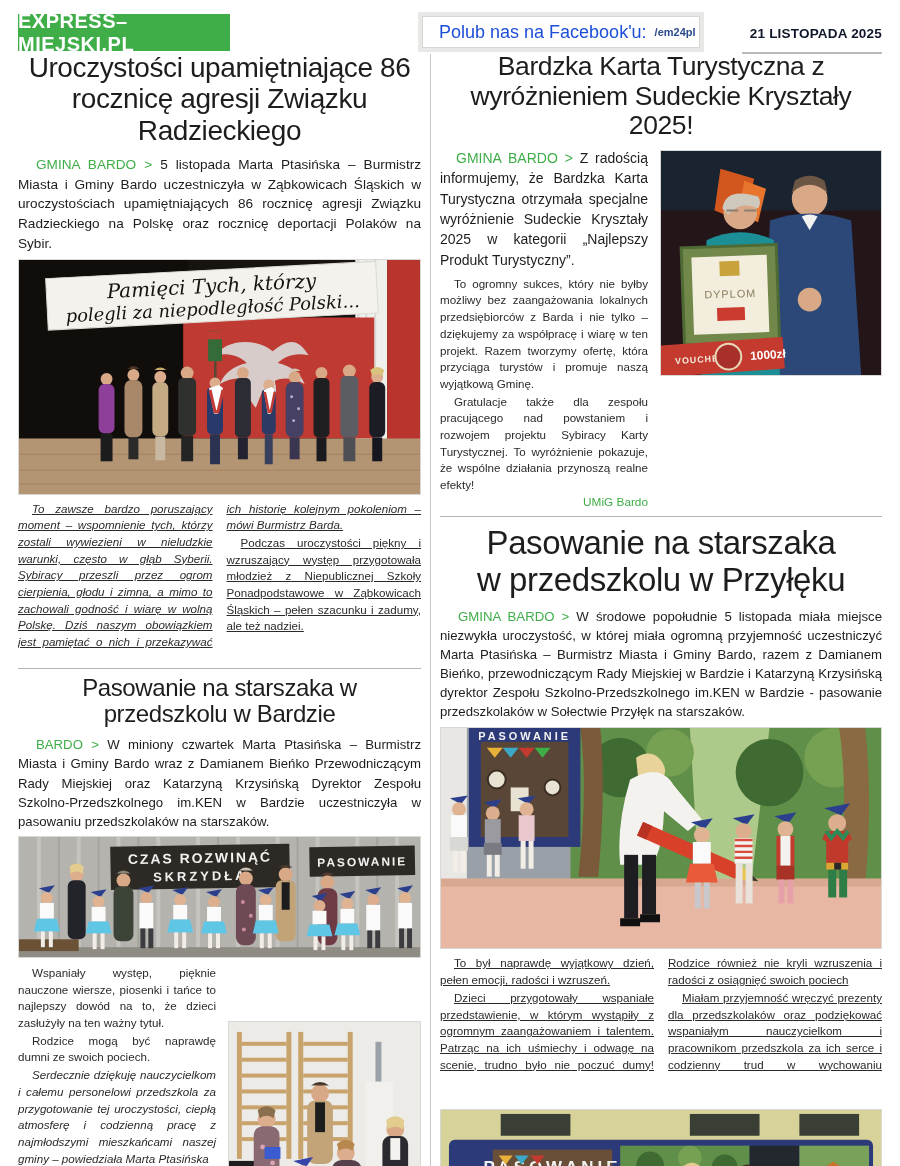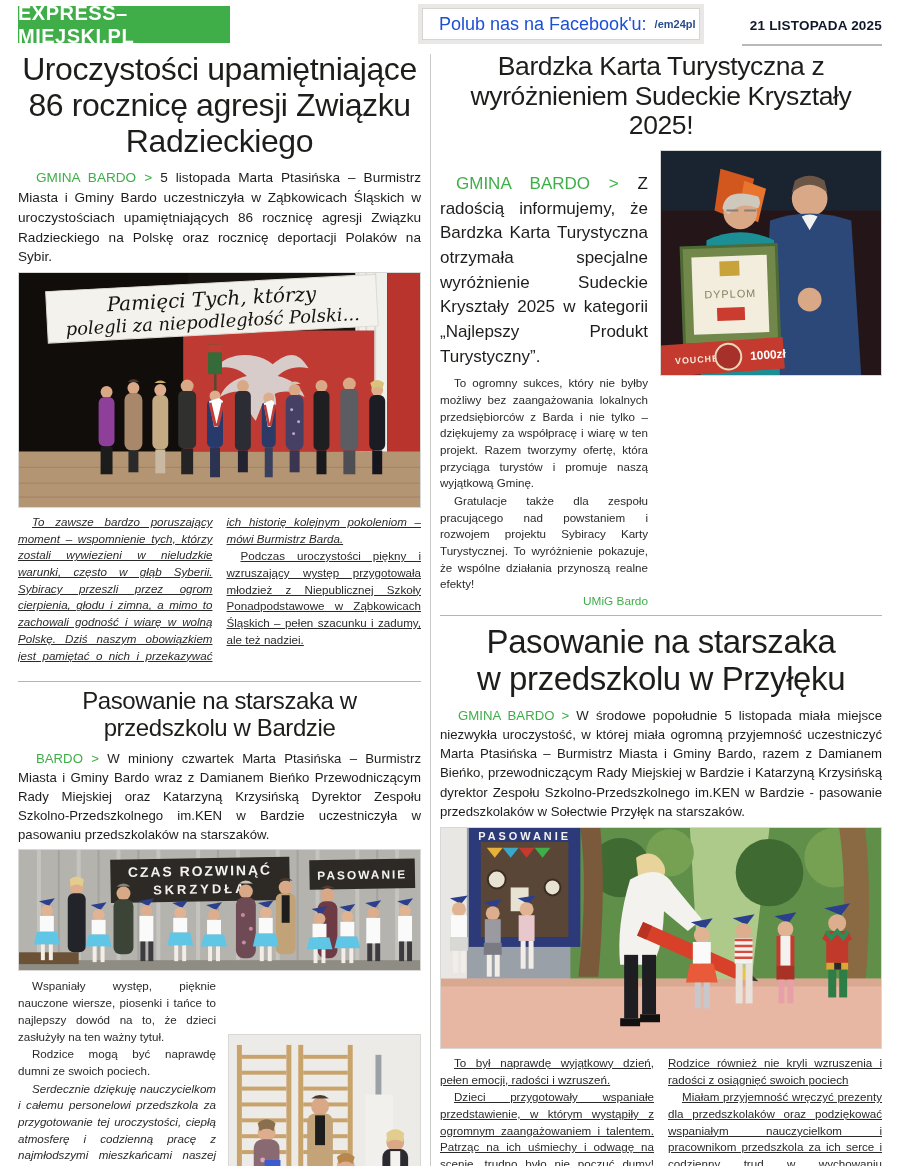--- a/index.html
+++ b/index.html
@@ -4,21 +4,21 @@
 <style>
   * { margin:0; padding:0; box-sizing:border-box; }
   html,body { background:#fff; }
   body { font-family:"Liberation Sans", sans-serif; color:#2a2a2a; }
   #page {
     position:relative; width:900px; height:1166px; background:#fff;
     overflow:hidden; margin:0 auto;
   }
 
   
-  #hdr { position:absolute; left:0; top:0; width:900px; height:50px; }
+  #hdr { position:absolute; left:0; top:8px; width:900px; height:50px; }
   .logo-box {
     position:absolute; left:18px; top:6px; width:212px; height:37px;
     background:#3fae49; color:#fff; display:flex; align-items:center; justify-content:center;
     font-weight:bold; font-size:20px; letter-spacing:.5px; font-stretch:condensed;
   }
   .section-wrap { position:absolute; left:243px; top:6px; width:172px; height:40px; }
   .section-line1 { font-size:21px; color:#1d1d1b; white-space:nowrap; padding-top:5px;}
   .section-line1 .pgnum { font-weight:bold; font-size:23px; }
   .section-line1 .chev { font-size:15px; font-weight:bold; position:relative; top:-2px;}
   .section-underline, .date-underline {
@@ -36,21 +36,21 @@
   .fb-handle { color:#2a4b8d; font-weight:bold; font-size:11px; }
   .hdr-date-wrap { position:absolute; right:18px; top:6px; width:140px; height:40px; text-align:right; }
   .hdr-date { font-size:13.5px; font-weight:bold; color:#0f172a; letter-spacing:.2px; padding-top:12px; font-stretch:condensed;}
 
   
   #vdivider { position:absolute; left:430px; top:54px; width:1px; height:1112px; background:#c9c9c7; }
   #col-left  { position:absolute; left:18px;  top:52px; width:403px; height:1114px; }
   #col-right { position:absolute; left:440px; top:52px; width:442px; height:1114px; }
 
   .art-title { font-weight:400; color:#1d1d1b; text-align:center; letter-spacing:-.4px; line-height:1.12; }
-  .t-a1 { font-size:32px; margin-bottom:9px; }
+  .t-a1 { font-size:28px; margin-bottom:9px; }
   .t-a2 { font-size:24px; margin:6px 0 7px;text-align:center; }
   .t-a3 { font-size:26.5px; margin-bottom:7px; }
   .t-a4 { font-size:33px; margin:8px 0 8px; }
 
   .lead { font-size:13.6px; line-height:1.45; text-align:justify; color:#1d1d1b; }
   .lead .tag, .tag { color:#3fae49; }
   p.body-p { font-size:11.6px; line-height:1.44; text-align:justify; text-indent:14px; margin-bottom:1px; }
   p.body-p.it { font-style:italic; }
   .sig { color:#3fae49; font-size:11.8px; text-align:right; font-weight:400; }
 
@@ -437,21 +437,21 @@
       </div>
     </div>
   </div>
 
   <div id="col-right">
 
     <div>
       <h2 class="art-title t-a3">Bardzka Karta Turystyczna z wyróżnieniem Sudeckie Kryształy 2025!</h2>
       <div class="flexrow">
         <div style="width:208px;">
-          <div class="lead" style="font-size:17px;margin-top:24px;">
+          <div class="lead" style="font-size:14px;">
             <span class="tag" style="padding-left:16px;">GMINA BARDO &gt;</span>
             <span>Z radością informujemy, że Bardzka Karta Turystyczna otrzymała specjalne wyróżnienie Sudeckie Kryształy 2025 w kategorii „Najlepszy Produkt Turystyczny”.</span>
           </div>
           <p class="body-p" style="margin-top:6px;">To ogromny sukces, który nie byłby możliwy bez zaangażowania lokalnych przedsiębiorców z Barda i nie tylko – dziękujemy za współpracę i wiarę w ten projekt. Razem tworzymy ofertę, która przyciąga turystów i promuje naszą wyjątkową Gminę.</p>
           <p class="body-p">Gratulacje także dla zespołu pracującego nad powstaniem i rozwojem projektu Sybiracy Karty Turystycznej. To wyróżnienie pokazuje, że wspólne działania przynoszą realne efekty!</p>
           <div class="sig">UMiG Bardo</div>
         </div>
 
         <div class="photo" style="width:222px;height:226px;margin-top:2px;">
           <svg viewBox="0 0 222 226" preserveAspectRatio="none">

